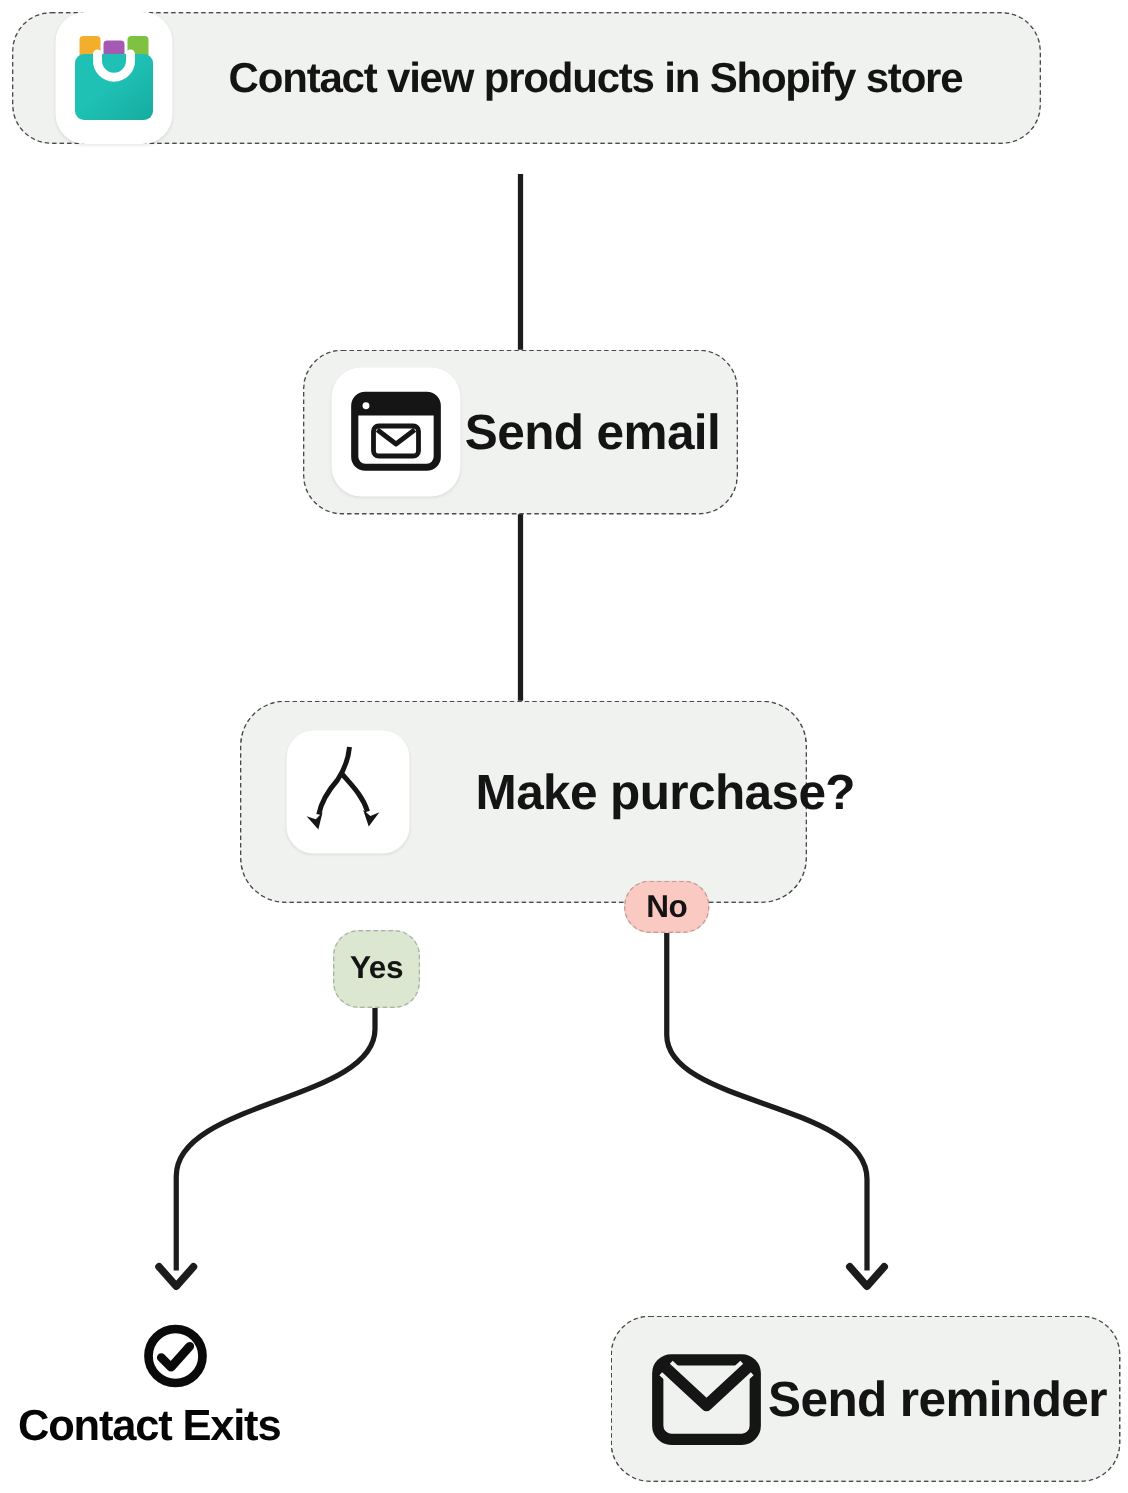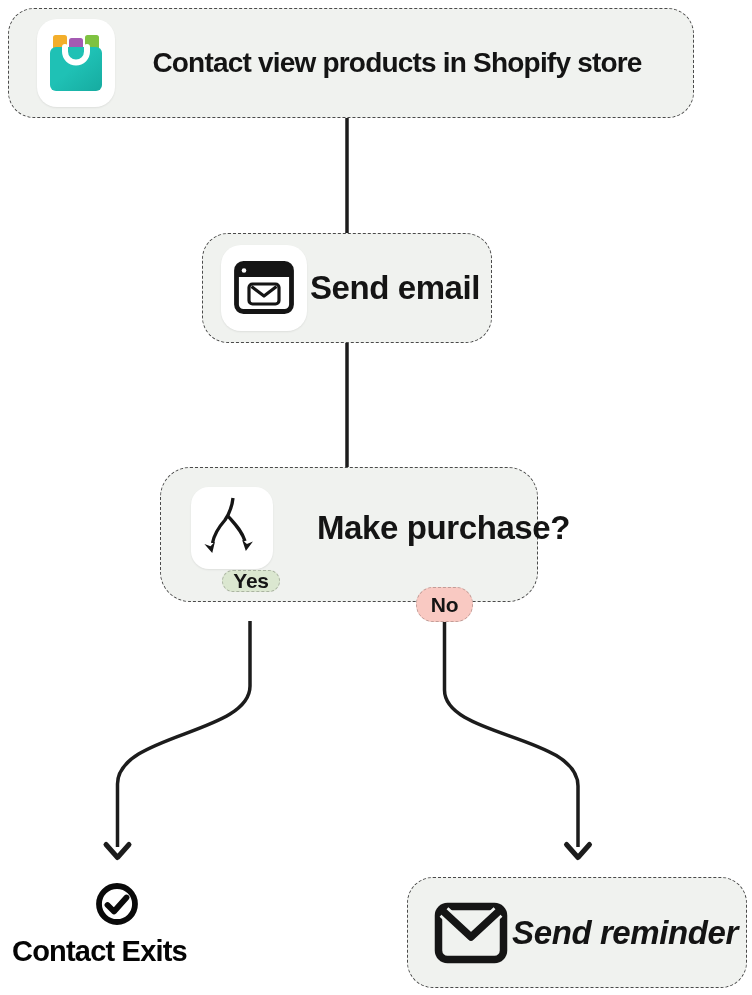--- a/index.html
+++ b/index.html
@@ -26,39 +26,39 @@
   .label-long{font-size:28px;letter-spacing:-0.8px;}
 
   .icon-tile{
     background:var(--tile-bg,#ffffff);
     border-radius:20px;
     display:flex;align-items:center;justify-content:center;
     box-shadow:0 1px 2px rgba(0,0,0,0.08);
     flex:0 0 auto;
   }
 
-  #node-trigger{left:8px;top:8px;width:686px;height:110px;border-radius:26px;padding:0 14px 0 28px;}
+  #node-trigger{left:8px;top:8px;width:686px;height:88px;border-radius:26px;padding:0 14px 0 28px;}
   #node-trigger .icon-tile{width:78px;height:88px;}
 
   #node-send-email{left:202px;top:233px;width:290px;height:110px;border-radius:26px;padding:0 8px 0 18px;}
   #node-send-email .icon-tile{width:86px;height:86px;}
 
   #node-make-purchase{left:160px;top:467px;width:378px;height:135px;border-radius:30px;padding:0 8px 14px 30px;gap:44px;}
   #node-make-purchase .icon-tile{width:82px;height:82px;border-radius:18px;}
 
-  #node-send-reminder{left:407px;top:877px;width:340px;height:111px;border-radius:26px;padding:0 4px 0 26px;font-style:italic;}
+  #node-send-reminder{left:407px;top:877px;width:340px;height:111px;border-radius:26px;padding:0 4px 0 26px;}
 
   .badge{
     position:absolute;z-index:3;
     display:flex;align-items:center;justify-content:center;
     font-weight:700;font-size:21px;letter-spacing:-0.3px;
     border-radius:17px;border:1px dashed rgba(0,0,0,0.22);
     color:var(--text,#141414);
   }
-  #badge-yes{left:222px;top:570px;width:58px;height:22px;background:var(--yes-bg,#dbe7d0);}
+  #badge-yes{left:222px;top:620px;width:58px;height:52px;background:var(--yes-bg,#dbe7d0);}
   #badge-no{left:416px;top:587px;width:57px;height:35px;background:var(--no-bg,#f9c9c2);}
 
   #exit-check{position:absolute;left:94px;top:881px;z-index:2;}
   #exit-label{
     position:absolute;left:12px;top:935px;width:210px;z-index:2;
     font-weight:700;font-size:29px;letter-spacing:-0.8px;
     color:#050505;white-space:nowrap;
   }
 </style>
 </head>

